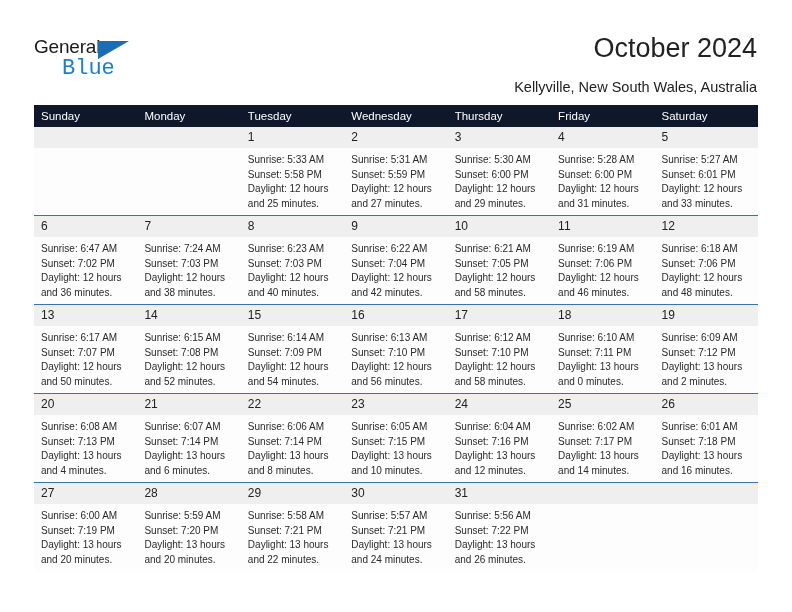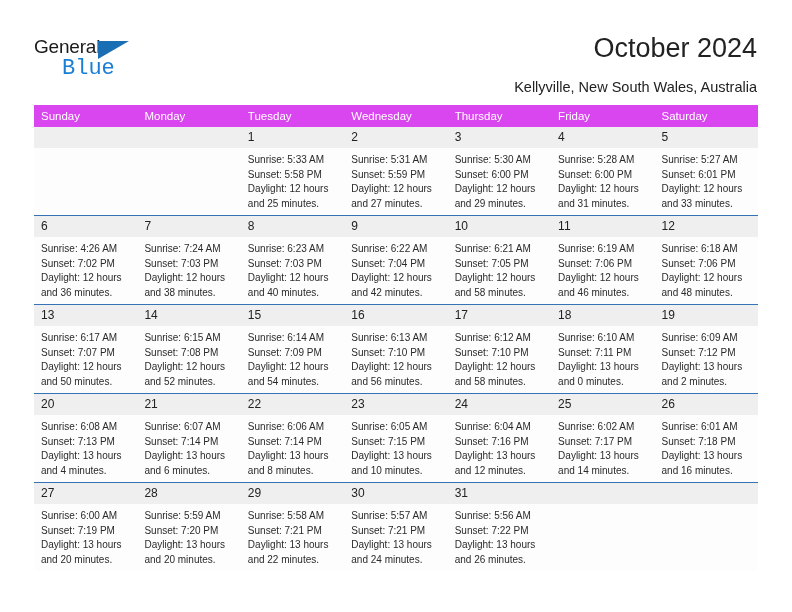--- a/index.html
+++ b/index.html
@@ -89,21 +89,21 @@
     left: 34px;
     top: 105px;
     width: 724px;
   }
   table.cal {
     width: 724px;
     border-collapse: collapse;
     table-layout: fixed;
   }
   table.cal th {
-    background: #d946ef;
+    background: #0f172a;
     color: #ffffff;
     font-weight: normal;
     font-size: 11.5px;
     text-align: left;
     padding: 5px 0 5px 7px;
     height: 10px;
     border: none;
   }
   td.daycell {
     vertical-align: top;
@@ -231,21 +231,21 @@
                 <div>Sunset: 6:01 PM</div>
                 <div>Daylight: 12 hours</div>
                 <div>and 33 minutes.</div>
               </div>
             </td>
           </tr>
           <tr class="weekrow">
             <td class="daycell">
               <div class="daynum">6</div>
               <div class="info">
-                <div>Sunrise: 4:26 AM</div>
+                <div>Sunrise: 6:47 AM</div>
                 <div>Sunset: 7:02 PM</div>
                 <div>Daylight: 12 hours</div>
                 <div>and 36 minutes.</div>
               </div>
             </td>
             <td class="daycell">
               <div class="daynum">7</div>
               <div class="info">
                 <div>Sunrise: 7:24 AM</div>
                 <div>Sunset: 7:03 PM</div>

